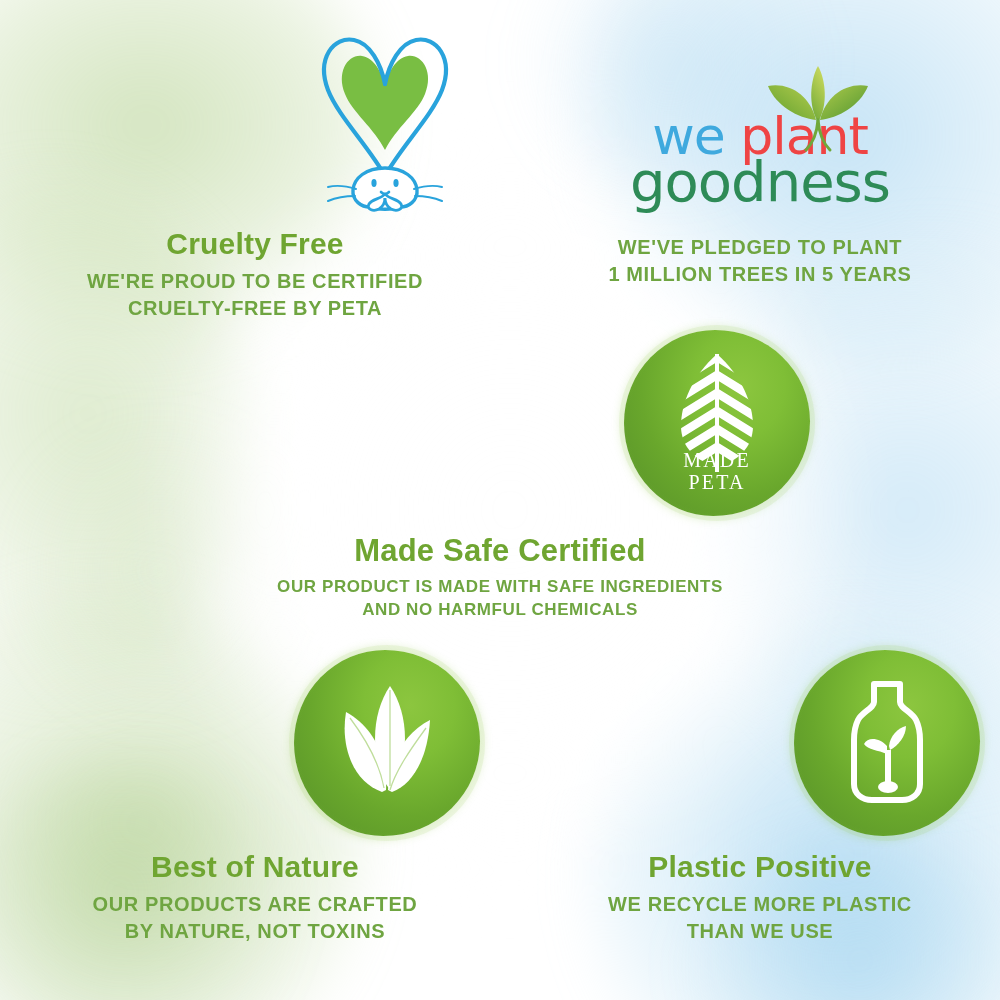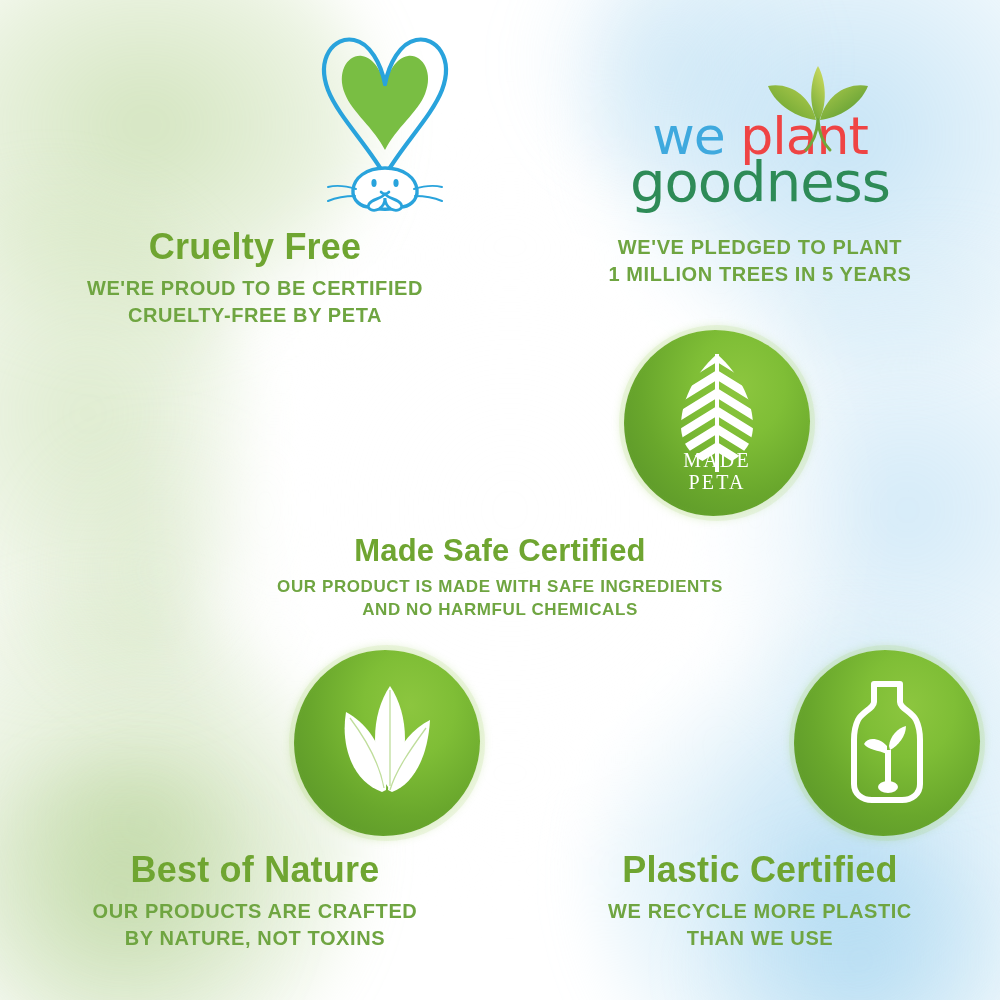--- a/index.html
+++ b/index.html
@@ -65,21 +65,21 @@
   .cell-tr { left: 540px; top: 88px;  width: 440px; }
   .cell-mid{ left: 190px; top: 330px; width: 620px; }
   .cell-bl { left: 30px;  top: 650px; width: 450px; }
   .cell-br { left: 540px; top: 650px; width: 440px; }
 
   .icon-wrap { display: flex; justify-content: flex-end; align-items: flex-end; }
 
   .title {
     font-family: "Liberation Sans", sans-serif;
     font-weight: bold;
-    font-size: 36px;
+    font-size: 30px;
     color: #6FA531;
     letter-spacing: 0.2px;
     margin: 14px 0 8px 0;
     line-height: 1.1;
   }
   .title-mid { font-size: 31px; margin-top: 18px; }
 
   .desc {
     font-family: "Liberation Sans", sans-serif;
     font-weight: bold;
@@ -332,20 +332,20 @@
 
           <g fill="#ffffff">
             <path d="M93 104 C 84 100, 74 100, 70 94 C 74 86, 86 88, 93 96 Z"></path>
             <path d="M95 96 C 96 86, 104 78, 112 76 C 112 86, 104 96, 96 100 Z"></path>
             <path d="M91 100 L 97 100 L 97 132 L 91 132 Z"></path>
             <ellipse cx="94" cy="137" rx="10" ry="6"></ellipse>
           </g>
         </svg>
       </div>
     </div>
-    <div class="title">Plastic Certified</div>
+    <div class="title">Plastic Positive</div>
     <div class="desc">
       <div>WE RECYCLE MORE PLASTIC</div>
       <div>THAN WE USE</div>
     </div>
   </div>
 
 </div>
 
 </body></html>

